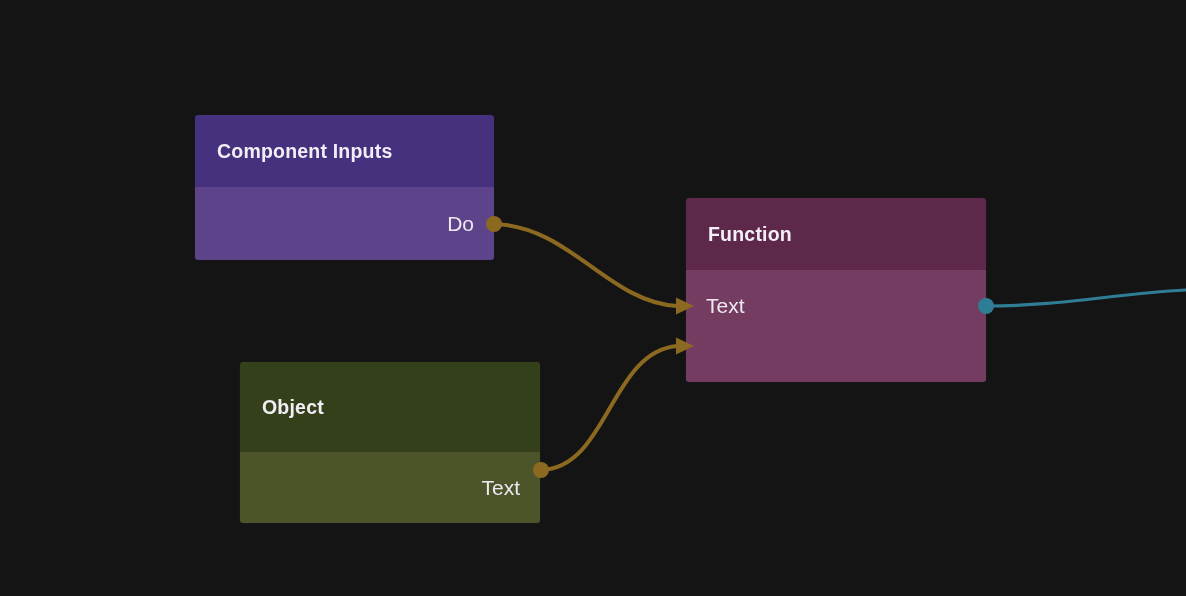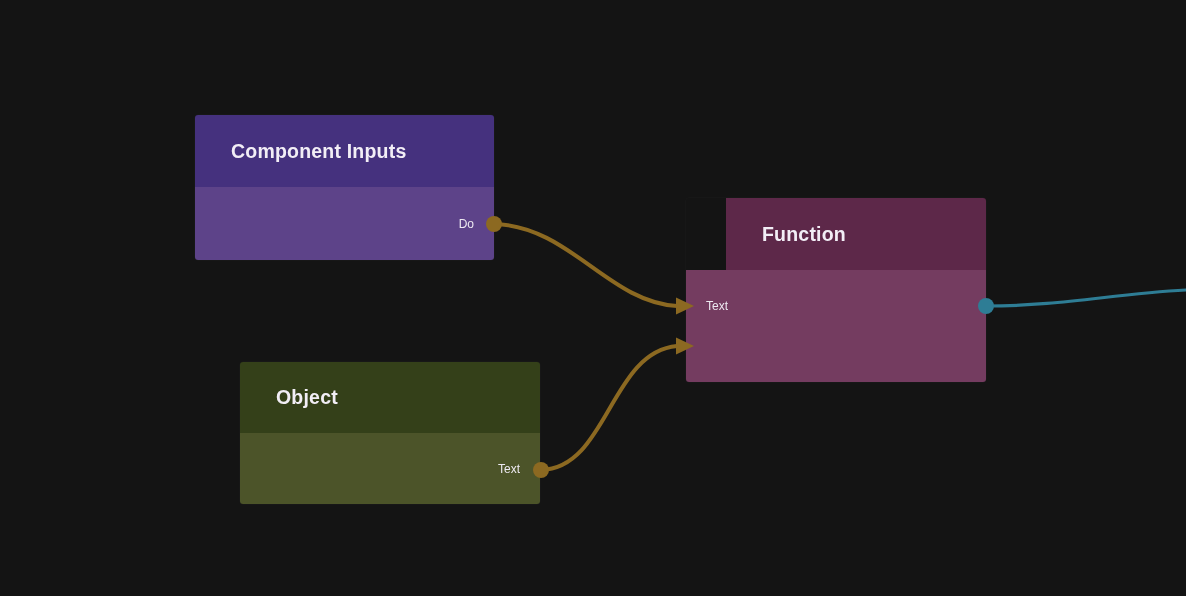--- a/index.html
+++ b/index.html
@@ -19,55 +19,55 @@
   }
   .node {
     position: absolute;
     border-radius: 3px;
     overflow: hidden;
     box-shadow: 0 0 0 0.5px rgba(255,255,255,0.03);
   }
   .node-header {
     display: flex;
     align-items: center;
-    padding: 0 36px;
+    padding: 0 22px;
     font-size: 19.5px;
     font-weight: 700;
     letter-spacing: 0.2px;
     color: #F2EEF6;
   }
   .node-body {
     display: flex;
     flex-direction: column;
     justify-content: center;
   }
   .port-row {
     height: 40px;
     display: flex;
     align-items: center;
     padding: 0 20px;
-    font-size: 12px;
+    font-size: 21px;
     font-weight: 400;
     color: #EDE9F1;
   }
   .port-row.out-only { justify-content: flex-end; }
   .port-row.in-out   { justify-content: space-between; }
   .port-row.in-only  { justify-content: flex-start; }
 
   
   #node-component-inputs { left: 195px; top: 115px; width: 299px; }
   #node-component-inputs .node-header { height: 72px; }
   #node-component-inputs .node-body   { height: 73px; }
 
   #node-function { left: 686px; top: 198px; width: 300px; }
-  #node-function .node-header { height: 72px; margin-left: 40px; }
+  #node-function .node-header { height: 72px; }
   #node-function .node-body   { height: 112px; justify-content: flex-start; padding: 16px 0; box-sizing: border-box; }
 
   #node-object { left: 240px; top: 362px; width: 300px; }
-  #node-object .node-header { height: 71px; }
+  #node-object .node-header { height: 90px; }
   #node-object .node-body   { height: 71px; }
 
   svg.wire-layer {
     position: absolute;
     left: 0; top: 0;
     width: 1186px;
     height: 596px;
     z-index: 5;
     pointer-events: none;
   }

